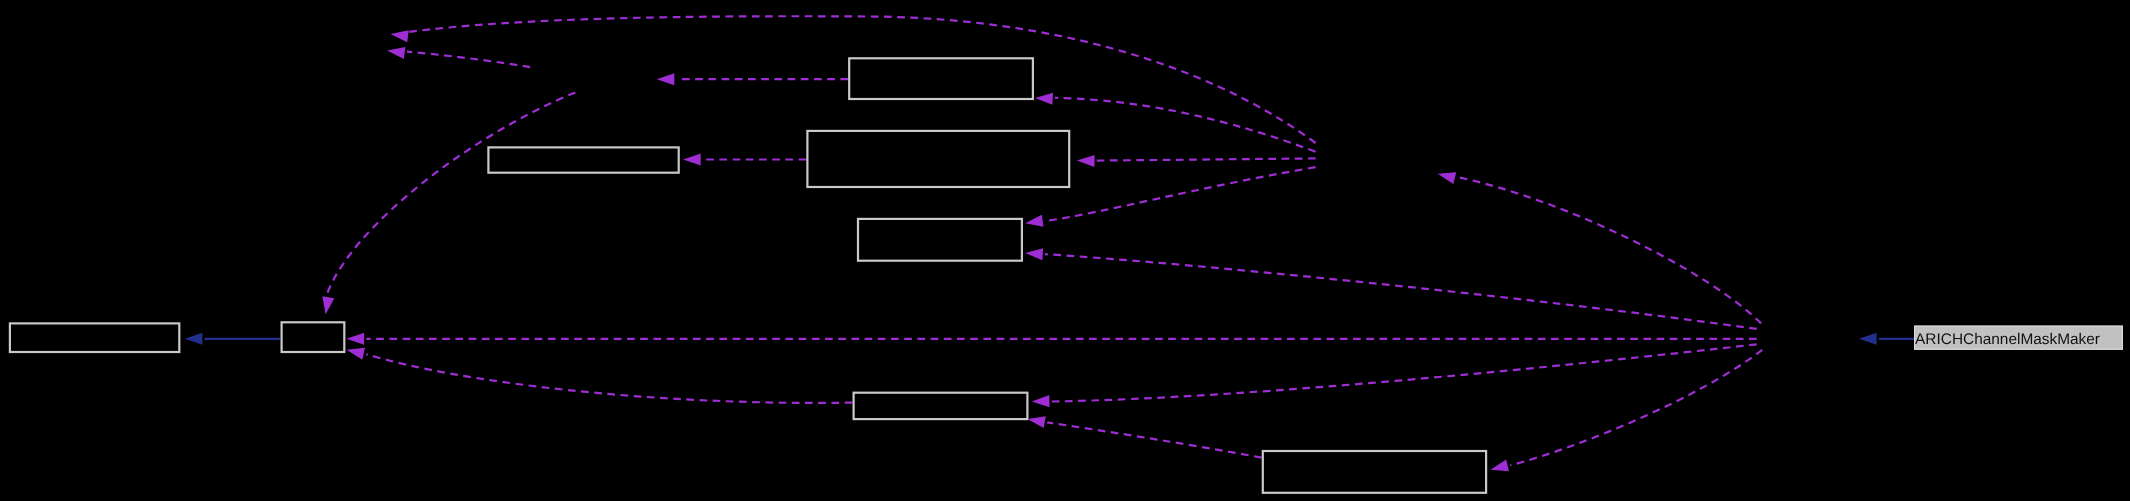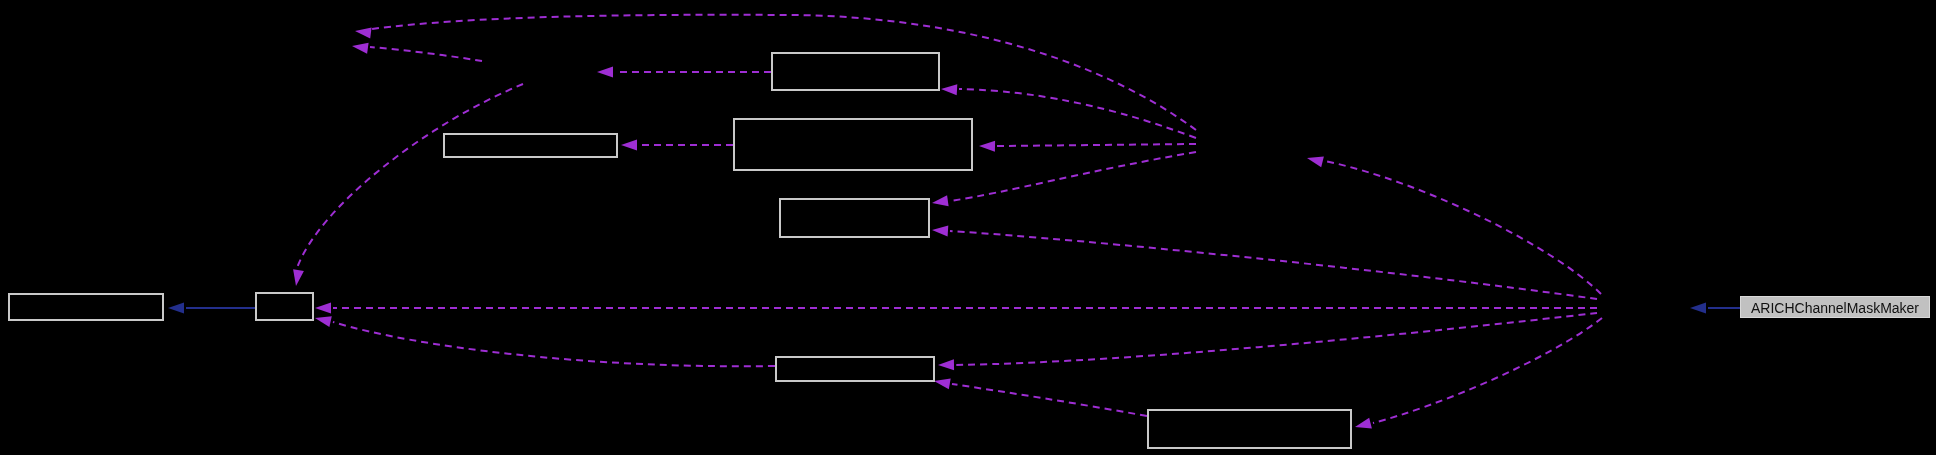--- a/index.html
+++ b/index.html
@@ -15,21 +15,21 @@
     position:absolute;
     box-sizing:border-box;
     background:#000;
     border:2px solid #c9c9c9;
   }
   .graph-node.highlight{
     border:1px solid #d9d9d9;
     background:#c1c1c1;
     color:#111;
     font-size:14px;
-    text-align:center;
+    text-align:left;
     white-space:nowrap;
     overflow:hidden;
   }
 </style>
 </head>
 <body>
 
 <div class="canvas">
   <svg class="edge-layer" id="edge-layer" width="1936" height="455" viewBox="0 0 1936 455" xmlns="http://www.w3.org/2000/svg">
       <path d="M1196,130 C1090,52 940,16 790,15 C630,14 470,16 372,29" fill="none" stroke="#9e2ed3" stroke-width="2" stroke-dasharray="7,5"></path>

